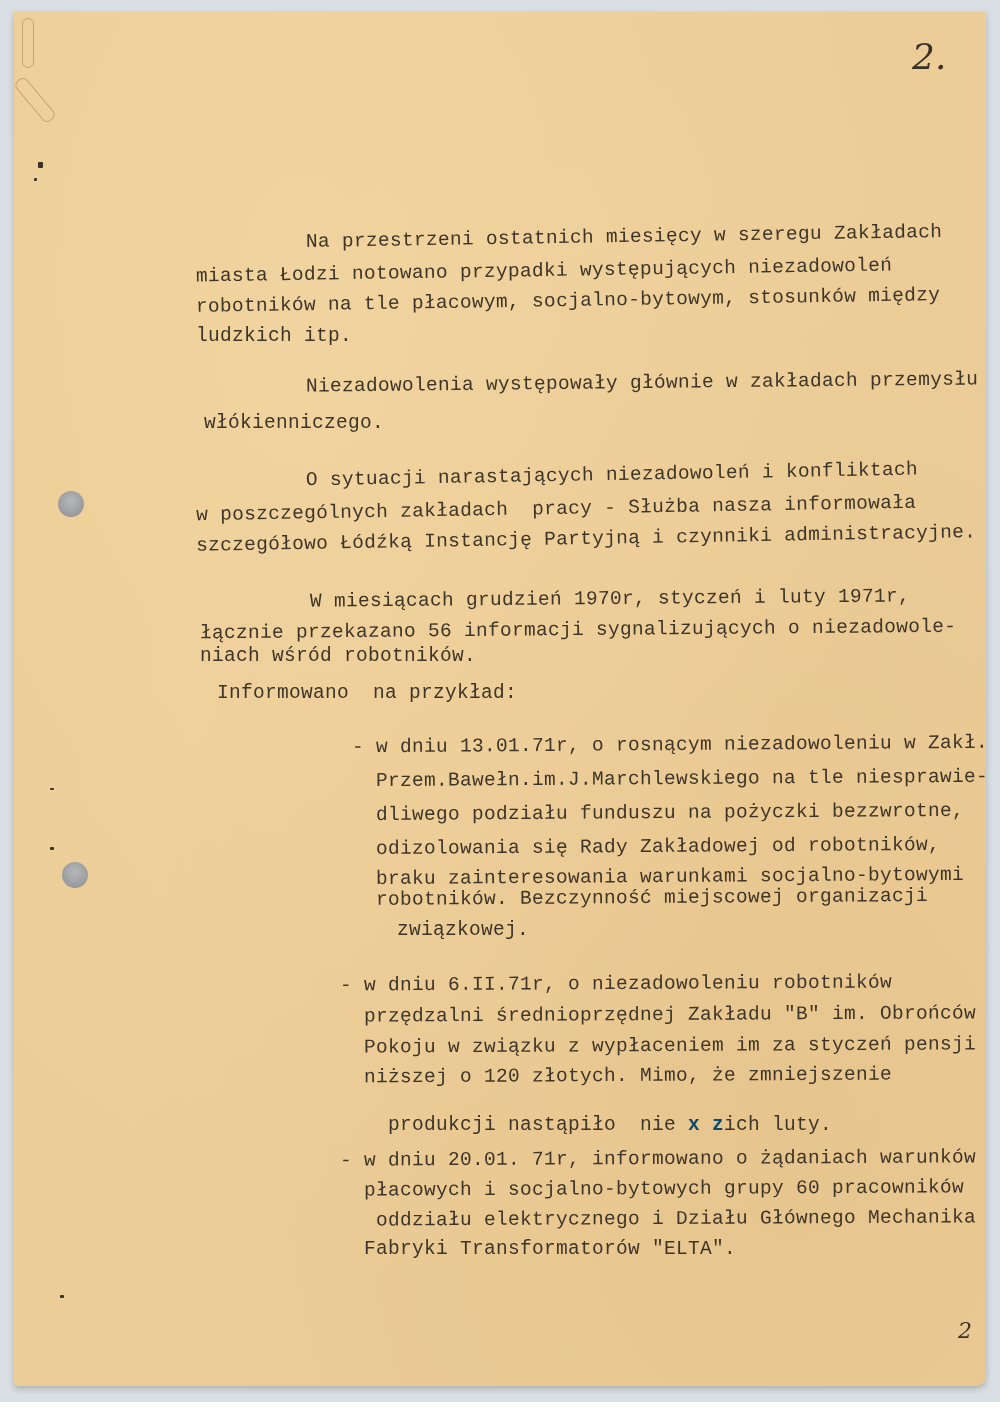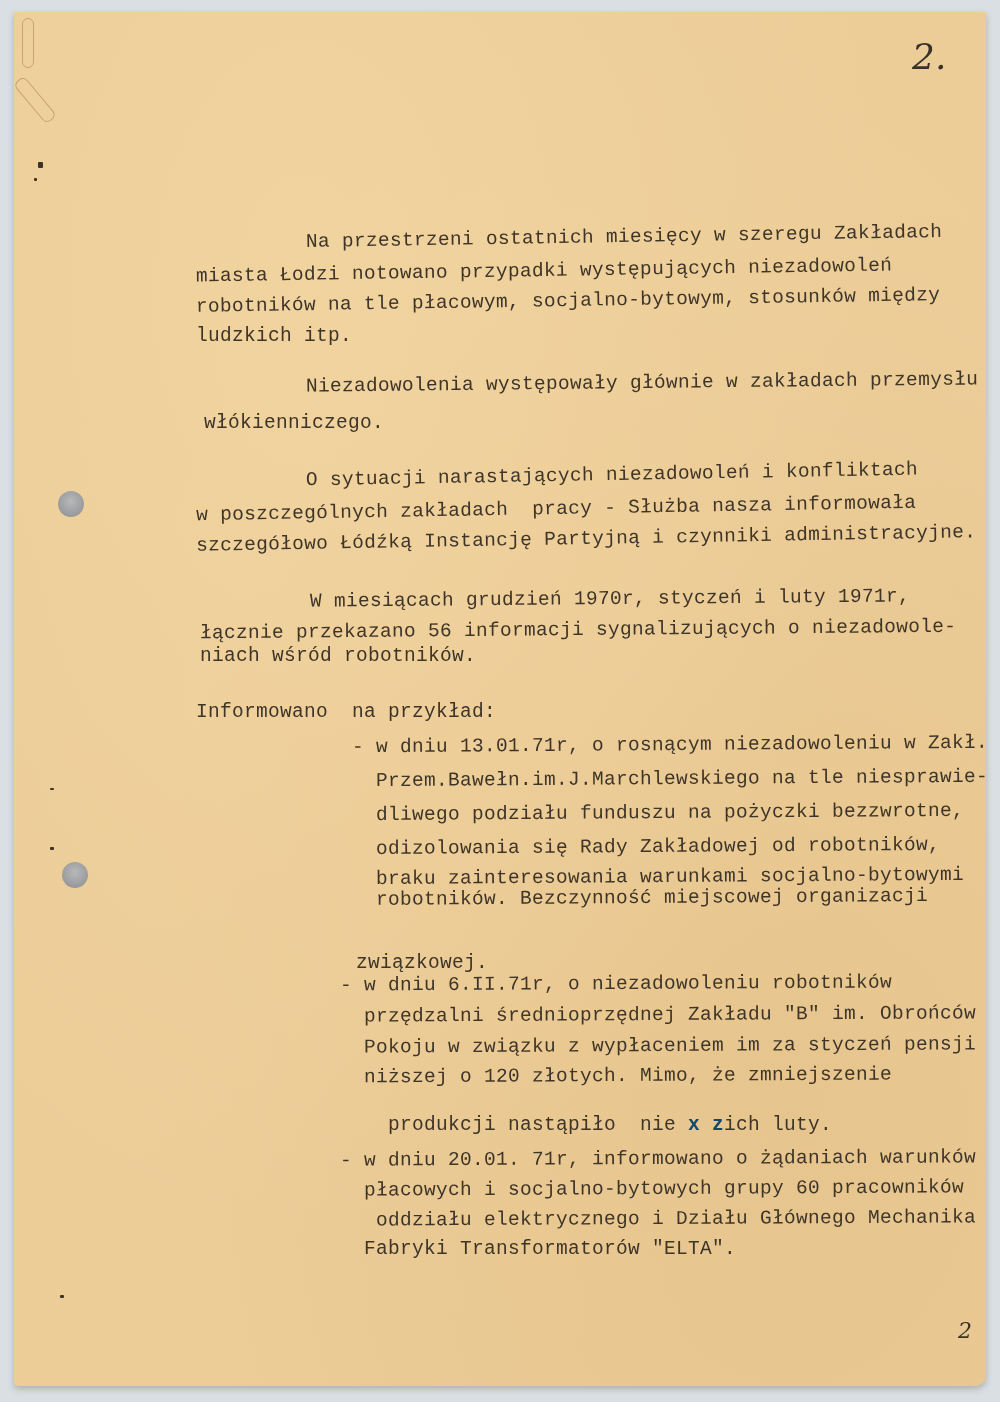--- a/index.html
+++ b/index.html
@@ -100,29 +100,29 @@
 <div class="line" style="left:306px;top:374px;transform:rotate(-0.6deg);">Niezadowolenia występowały głównie w zakładach przemysłu</div>
 <div class="line" style="left:204px;top:414px;">włókienniczego.</div>
 
 <div class="line" style="left:306px;top:466px;transform:rotate(-1deg);">O sytuacji narastających niezadowoleń i konfliktach</div>
 <div class="line" style="left:196px;top:500px;transform:rotate(-1deg);">w poszczególnych zakładach  pracy - Służba nasza informowała</div>
 <div class="line" style="left:196px;top:530px;transform:rotate(-1deg);">szczegółowo Łódźką Instancję Partyjną i czynniki administracyjne.</div>
 
 <div class="line" style="left:310px;top:590px;transform:rotate(-0.5deg);">W miesiącach grudzień 1970r, styczeń i luty 1971r,</div>
 <div class="line" style="left:200px;top:621px;transform:rotate(-0.5deg);">łącznie przekazano 56 informacji sygnalizujących o niezadowole-</div>
 <div class="line" style="left:200px;top:647px;">niach wśród robotników.</div>
-<div class="line" style="left:196px;top:684px;margin-top:19px;">Informowano  na przykład:</div>
+<div class="line" style="left:217px;top:684px;">Informowano  na przykład:</div>
 
 <div class="line" style="left:352px;top:736px;transform:rotate(-0.4deg);">- w dniu 13.01.71r, o rosnącym niezadowoleniu w Zakł.</div>
 <div class="line" style="left:352px;top:770px;transform:rotate(-0.4deg);">  Przem.Bawełn.im.J.Marchlewskiego na tle niesprawie-</div>
 <div class="line" style="left:352px;top:804px;transform:rotate(-0.4deg);">  dliwego podziału funduszu na pożyczki bezzwrotne,</div>
 <div class="line" style="left:352px;top:838px;transform:rotate(-0.4deg);">  odizolowania się Rady Zakładowej od robotników,</div>
 <div class="line" style="left:352px;top:868px;transform:rotate(-0.4deg);">  braku zainteresowania warunkami socjalno-bytowymi</div>
 <div class="line" style="left:352px;top:889px;transform:rotate(-0.4deg);">  robotników. Bezczynność miejscowej organizacji</div>
-<div class="line" style="left:332px;top:921px;margin-top:33px;">  związkowej.</div>
+<div class="line" style="left:373px;top:921px;">  związkowej.</div>
 
 <div class="line" style="left:340px;top:975px;transform:rotate(-0.3deg);">- w dniu 6.II.71r, o niezadowoleniu robotników</div>
 <div class="line" style="left:340px;top:1006px;transform:rotate(-0.3deg);">  przędzalni średnioprzędnej Zakładu "B" im. Obrońców</div>
 <div class="line" style="left:340px;top:1037px;transform:rotate(-0.3deg);">  Pokoju w związku z wypłaceniem im za styczeń pensji</div>
 <div class="line" style="left:340px;top:1067px;transform:rotate(-0.3deg);">  niższej o 120 złotych. Mimo, że zmniejszenie</div>
 <div class="line" style="left:340px;top:1096px;">
   <span>  produkcji nastąpiło  nie </span><span class="overstrike">x z</span><span>ich luty.</span>
 </div>
 
 <div class="line" style="left:340px;top:1150px;transform:rotate(-0.3deg);">- w dniu 20.01. 71r, informowano o żądaniach warunków</div>

